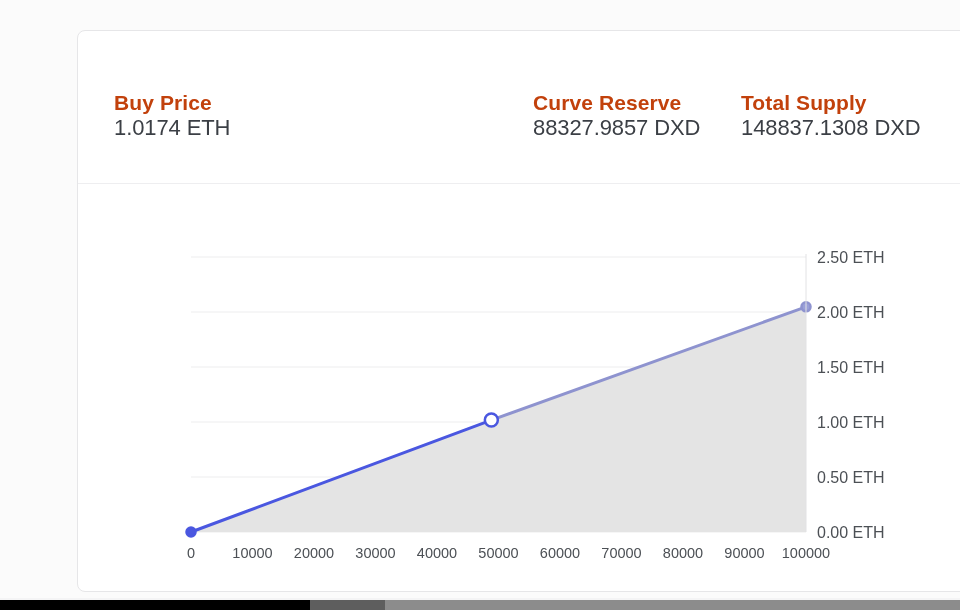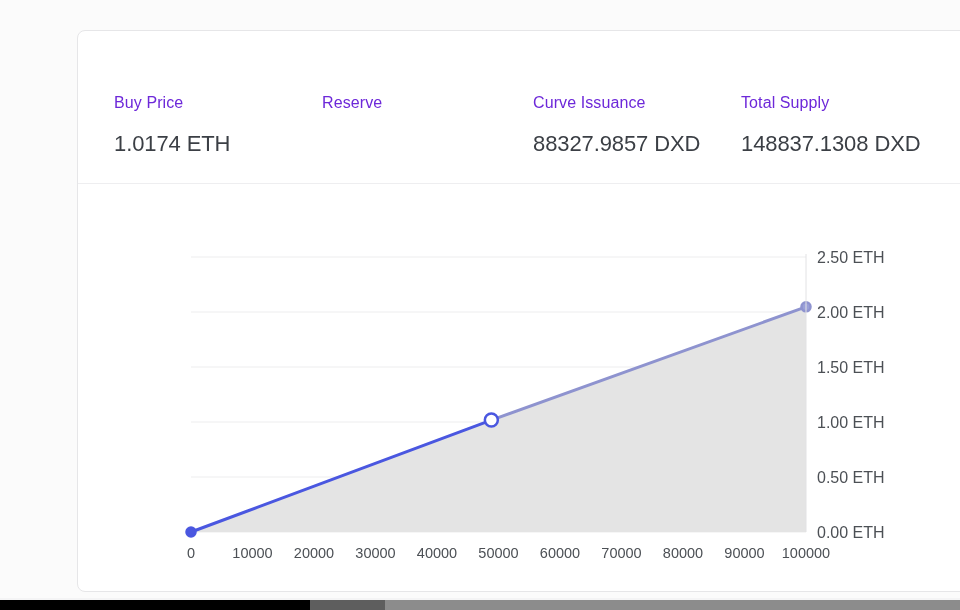--- a/index.html
+++ b/index.html
@@ -51,29 +51,29 @@
   }
   .stat-block {
     flex: 0 0 auto;
   }
   .stat-block.w-buy      { width: 208px; }
   .stat-block.w-reserve  { width: 211px; }
   .stat-block.w-issuance { width: 208px; }
   .stat-block.w-supply   { width: 230px; }
 
   .stat-label {
-    font-size: 16px;
-    color: #6d28d9;
-    font-weight: 400;
+    font-size: 21px;
+    color: #c2410c;
+    font-weight: 700;
     line-height: 20px;
     letter-spacing: 0.1px;
     white-space: nowrap;
   }
   .stat-value {
-    margin-top: 18px;
+    margin-top: 2px;
     font-size: 22px;
     color: #3b3f45;
     font-weight: 400;
     line-height: 26px;
     letter-spacing: -0.1px;
     white-space: nowrap;
   }
 
   #stats-divider {
     position: absolute;
@@ -147,25 +147,24 @@
   <div id="bonding-curve-card">
 
     <div id="stats-row">
 
       <div class="stat-block w-buy">
         <div class="stat-label">Buy Price</div>
         <div class="stat-value">1.0174 ETH</div>
       </div>
 
       <div class="stat-block w-reserve">
-        <div class="stat-label">Reserve</div>
       </div>
 
       <div class="stat-block w-issuance">
-        <div class="stat-label">Curve Issuance</div>
+        <div class="stat-label">Curve Reserve</div>
         <div class="stat-value">88327.9857 DXD</div>
       </div>
 
       <div class="stat-block w-supply">
         <div class="stat-label">Total Supply</div>
         <div class="stat-value">148837.1308 DXD</div>
       </div>
 
     </div>
 

